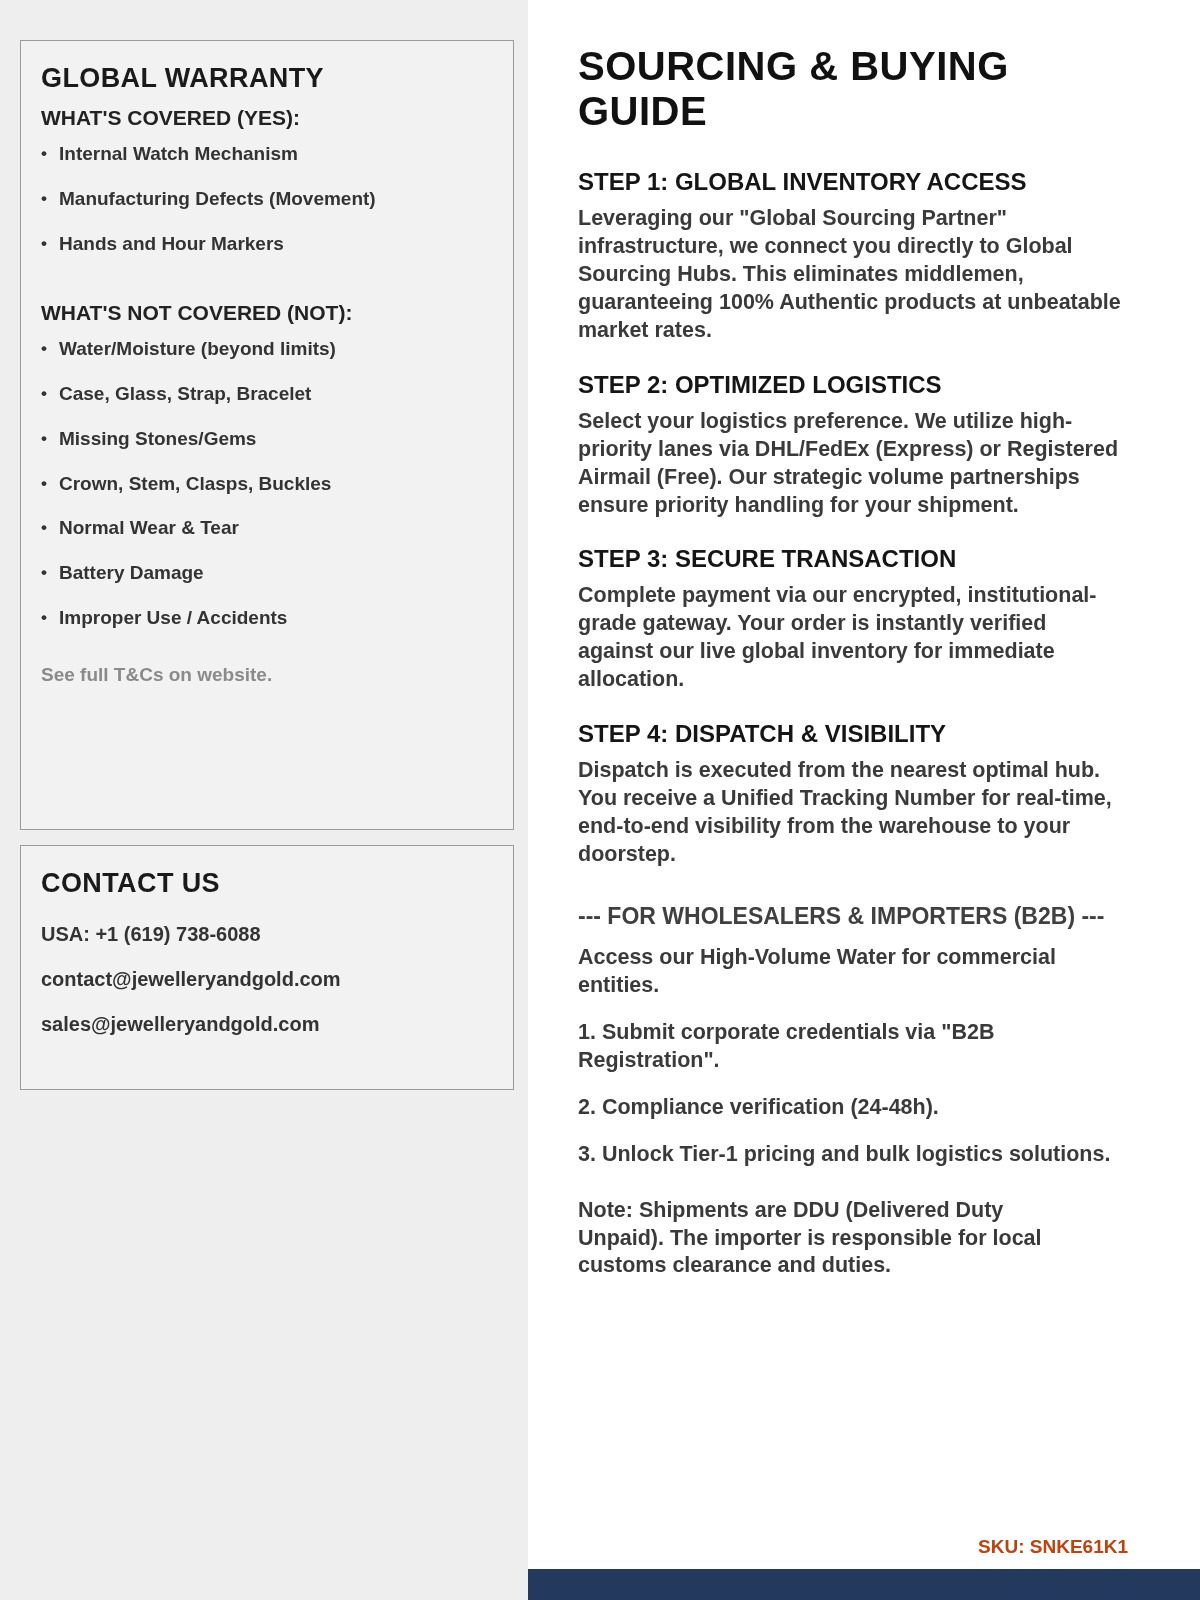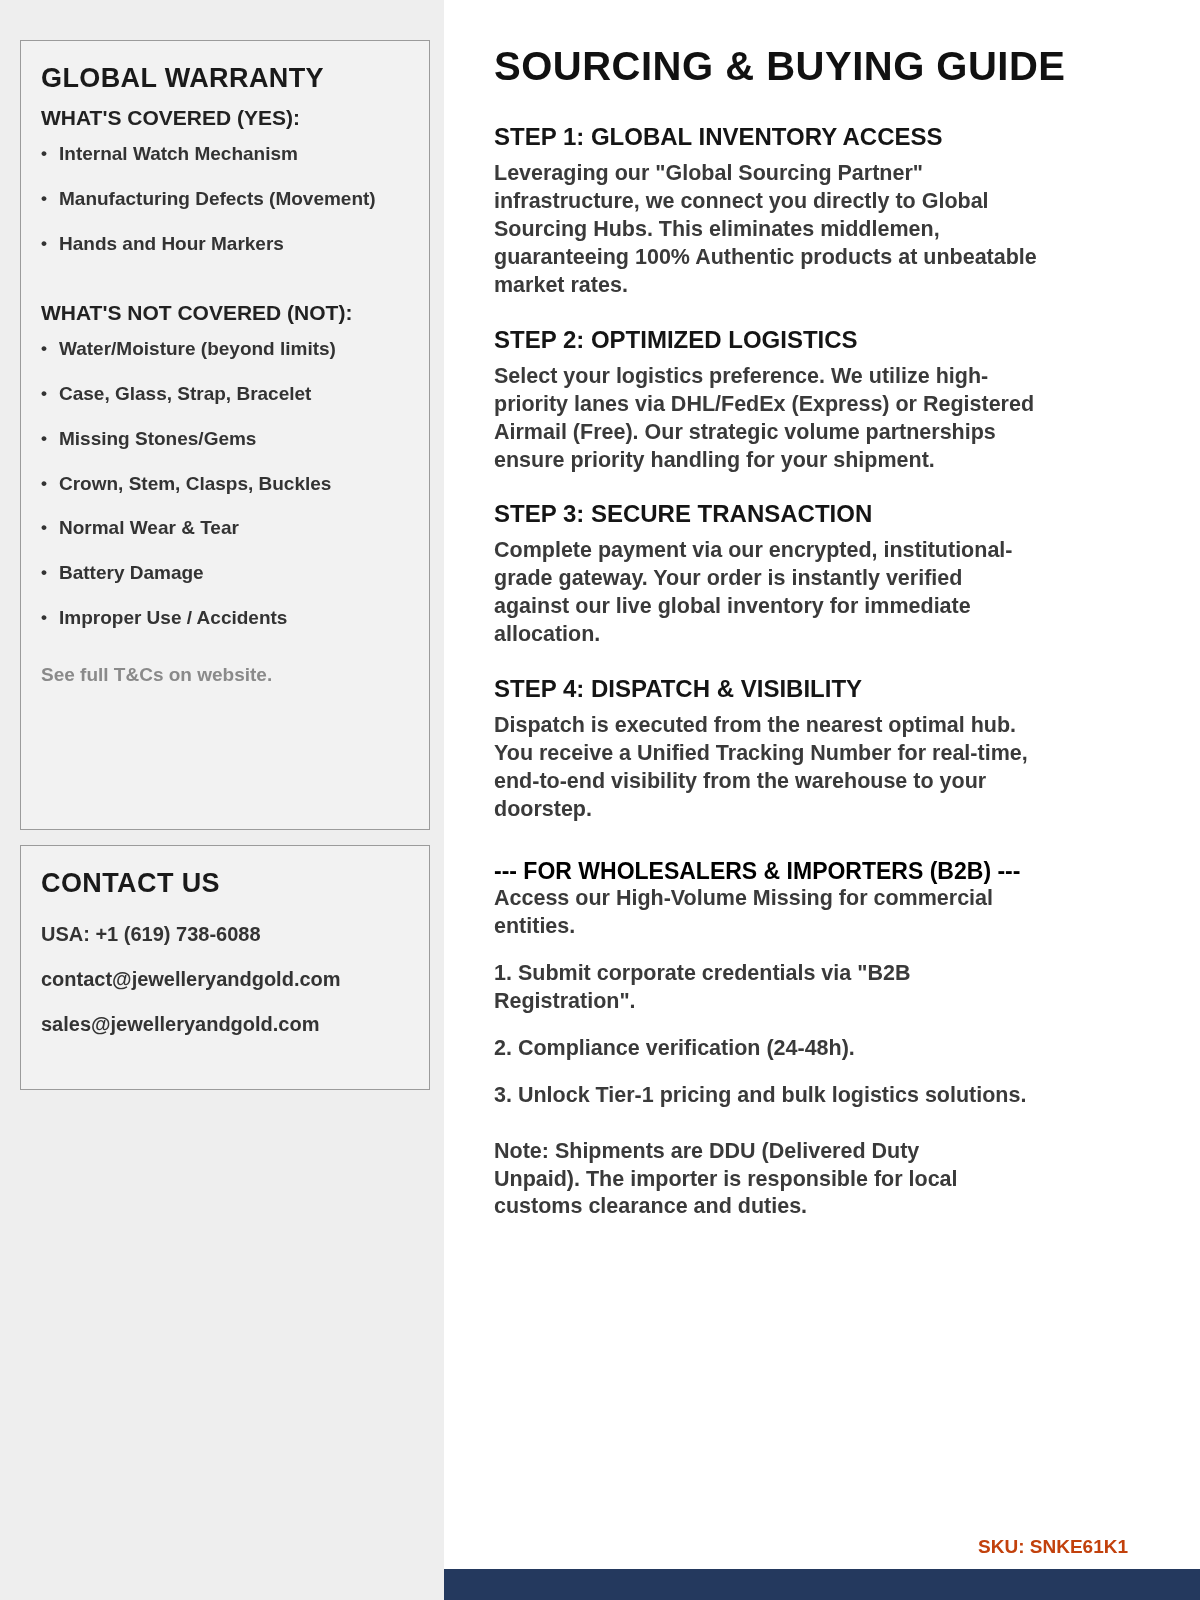--- a/index.html
+++ b/index.html
@@ -12,21 +12,21 @@
     overflow: hidden;
   }
   .page {
     display: flex;
     width: 1200px;
     height: 1600px;
   }
 
   
   .sidebar {
-    width: 444px;
+    width: 528px;
     flex-shrink: 0;
     background: #eeeeee;
     padding: 40px 14px 0 20px;
   }
   .box {
     background: #f2f2f2;
     border: 1px solid #9b9b9b;
     padding: 22px 20px;
     margin-bottom: 15px;
   }
@@ -113,21 +113,22 @@
     font-size: 21.5px;
     font-weight: 700;
     color: #3a3a3a;
     line-height: 1.3;
     max-width: 545px;
   }
   .b2b { margin-top: 34px; }
   .b2b-heading {
     font-size: 23px;
     font-weight: 700;
-    color: #000000;
+    color: #404040;
+    margin-bottom: 14px;
   }
   .b2b p { margin-bottom: 19px; }
   .b2b-note { margin-top: 28px; max-width: 500px; }
 
   .sku {
     position: absolute;
     right: 72px;
     bottom: 42px;
     font-size: 19px;
     font-weight: 700;
@@ -199,21 +200,21 @@
       <p class="step-body">Complete payment via our encrypted, institutional-grade gateway. Your order is instantly verified against our live global inventory for immediate allocation.</p>
     </section>
 
     <section class="step">
       <h2 class="step-heading">STEP 4: DISPATCH &amp; VISIBILITY</h2>
       <p class="step-body">Dispatch is executed from the nearest optimal hub. You receive a Unified Tracking Number for real-time, end-to-end visibility from the warehouse to your doorstep.</p>
     </section>
 
     <section class="b2b">
       <h2 class="b2b-heading">--- FOR WHOLESALERS &amp; IMPORTERS (B2B) ---</h2>
-      <p class="step-body">Access our High-Volume Missing for commercial entities.</p>
+      <p class="step-body">Access our High-Volume Water for commercial entities.</p>
       <p class="step-body">1. Submit corporate credentials via "B2B Registration".</p>
       <p class="step-body">2. Compliance verification (24-48h).</p>
       <p class="step-body">3. Unlock Tier-1 pricing and bulk logistics solutions.</p>
       <p class="step-body b2b-note">Note: Shipments are DDU (Delivered Duty Unpaid). The importer is responsible for local customs clearance and duties.</p>
     </section>
 
     <div class="sku">SKU: SNKE61K1</div>
     <div class="footer-bar"></div>
 
   </main>

